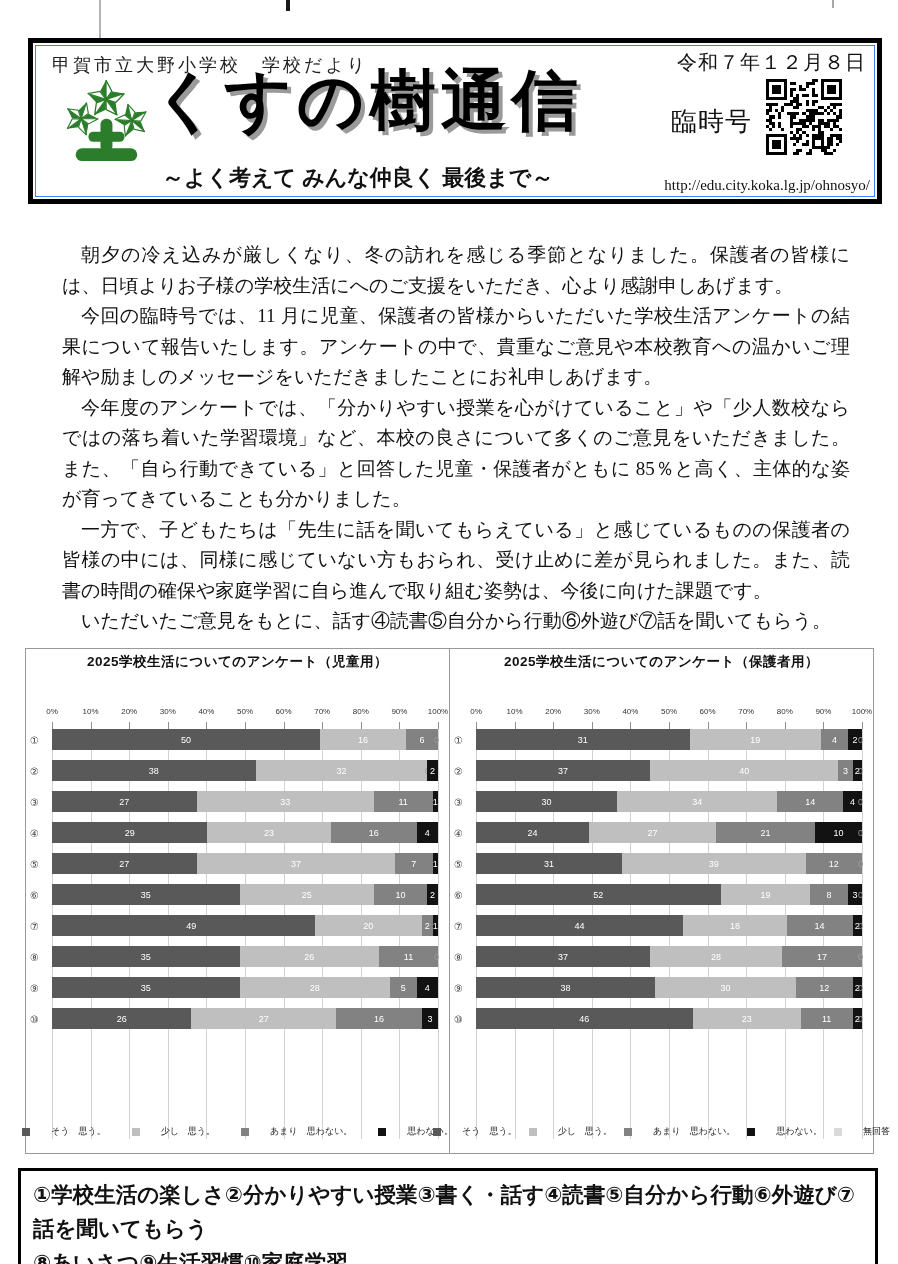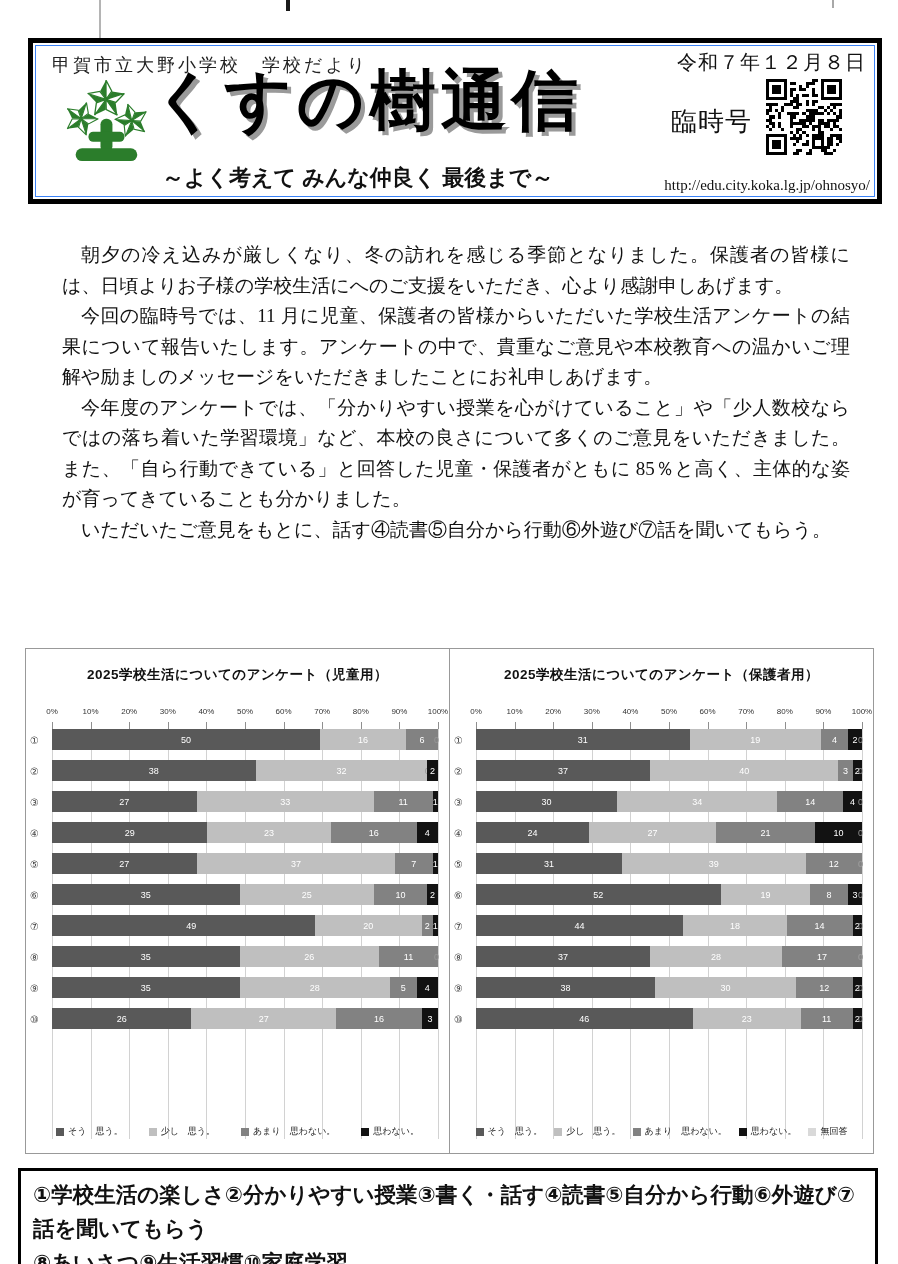--- a/index.html
+++ b/index.html
@@ -29,38 +29,38 @@
     font-family:"Liberation Serif","DejaVu Serif",serif;}
   
   .body-text{position:absolute;left:62px;top:240px;width:788px;
     font-size:19px;line-height:30.5px;text-align:justify;}
   .body-text p{margin:0;text-indent:1em;}
   
   .charts{position:absolute;left:25px;top:648px;display:flex;}
   .chart-panel{width:425px;height:506px;border:1px solid #999;margin-right:-1px;
     box-sizing:border-box;position:relative;background:#fff;
     font-family:"Liberation Sans","DejaVu Sans",sans-serif;}
-  .chart-title{text-align:center;font-size:13.5px;font-weight:bold;margin-top:17px;letter-spacing:0.5px;}
+  .chart-title{text-align:center;font-size:13.5px;font-weight:bold;margin-top:4px;letter-spacing:0.5px;}
   .chart-body{position:absolute;left:26px;right:11px;top:58px;}
   .axis{position:relative;height:12px;font-size:8px;color:#333;}
   .tick-label{position:absolute;transform:translateX(-50%);white-space:nowrap;}
   .plot{position:relative;margin-top:9px;height:410px;}
   .gridline{position:absolute;top:0;bottom:0;width:1px;background:#d2d2d2;}
   .tickmark{position:absolute;top:-7px;height:7px;width:1px;background:#8f8f8f;}
   .bar-row{position:relative;height:21px;margin:10px 0;}
   .row-label{position:absolute;left:-22px;top:50%;transform:translateY(-50%);
     font-size:10px;color:#444;}
   .bar{position:absolute;inset:0;}
   .seg{position:absolute;top:0;height:100%;}
   .val{position:absolute;top:50%;transform:translate(-50%,-50%);font-size:9px;color:#fff;white-space:nowrap;}
   .val.zero{color:#979797;}
   .legend{position:absolute;bottom:15px;left:0;right:0;display:flex;justify-content:center;font-size:9px;color:#222;}
   .chart-panel:first-child .legend{gap:26px;}
   .chart-panel:last-child .legend{gap:12px;}
-  .legend-item{display:flex;align-items:center;gap:4px;white-space:nowrap;}
+  .legend-item{display:flex;align-items:center;gap:21px;white-space:nowrap;}
   .legend-swatch{width:8px;height:8px;display:inline-block;}
   
   .footer-box{position:absolute;left:18px;top:1168px;width:860px;box-sizing:border-box;
     border:3px solid #000;padding:7px 12px 9px;
     font-family:"Liberation Sans","DejaVu Sans",sans-serif;font-weight:bold;
     font-size:21.5px;line-height:34px;}
 </style>
 </head>
 <body>
 
@@ -312,20 +312,21 @@
         <rect x="2" y="20" width="3" height="3" fill="#000"></rect>
       </svg>
     <div class="hdr-url">http://edu.city.koka.lg.jp/ohnosyo/</div>
   </div>
 </div>
 
 <div class="body-text" id="body-text">
     <p>朝夕の冷え込みが厳しくなり、冬の訪れを感じる季節となりました。保護者の皆様には、日頃よりお子様の学校生活にへのご支援をいただき、心より感謝申しあげます。</p>
     <p>今回の臨時号では、11 月に児童、保護者の皆様からいただいた学校生活アンケートの結果について報告いたします。アンケートの中で、貴重なご意見や本校教育への温かいご理解や励ましのメッセージをいただきましたことにお礼申しあげます。</p>
     <p>今年度のアンケートでは、「分かりやすい授業を心がけていること」や「少人数校ならではの落ち着いた学習環境」など、本校の良さについて多くのご意見をいただきました。また、「自ら行動できている」と回答した児童・保護者がともに 85％と高く、主体的な姿が育ってきていることも分かりました。</p>
+    <p>一方で、子どもたちは「先生に話を聞いてもらえている」と感じているものの保護者の皆様の中には、同様に感じていない方もおられ、受け止めに差が見られました。また、読書の時間の確保や家庭学習に自ら進んで取り組む姿勢は、今後に向けた課題です。</p>
     <p>いただいたご意見をもとに、話す④読書⑤自分から行動⑥外遊び⑦話を聞いてもらう。</p>
   </div>
 
 <div class="charts">
   <div class="chart-panel">
     <div class="chart-title">2025学校生活についてのアンケート（児童用）</div>
     <div class="chart-body">
       <div class="axis">
           <span class="tick-label" style="left: 0%;">0%</span>
           <span class="tick-label" style="left: 10%;">10%</span>

